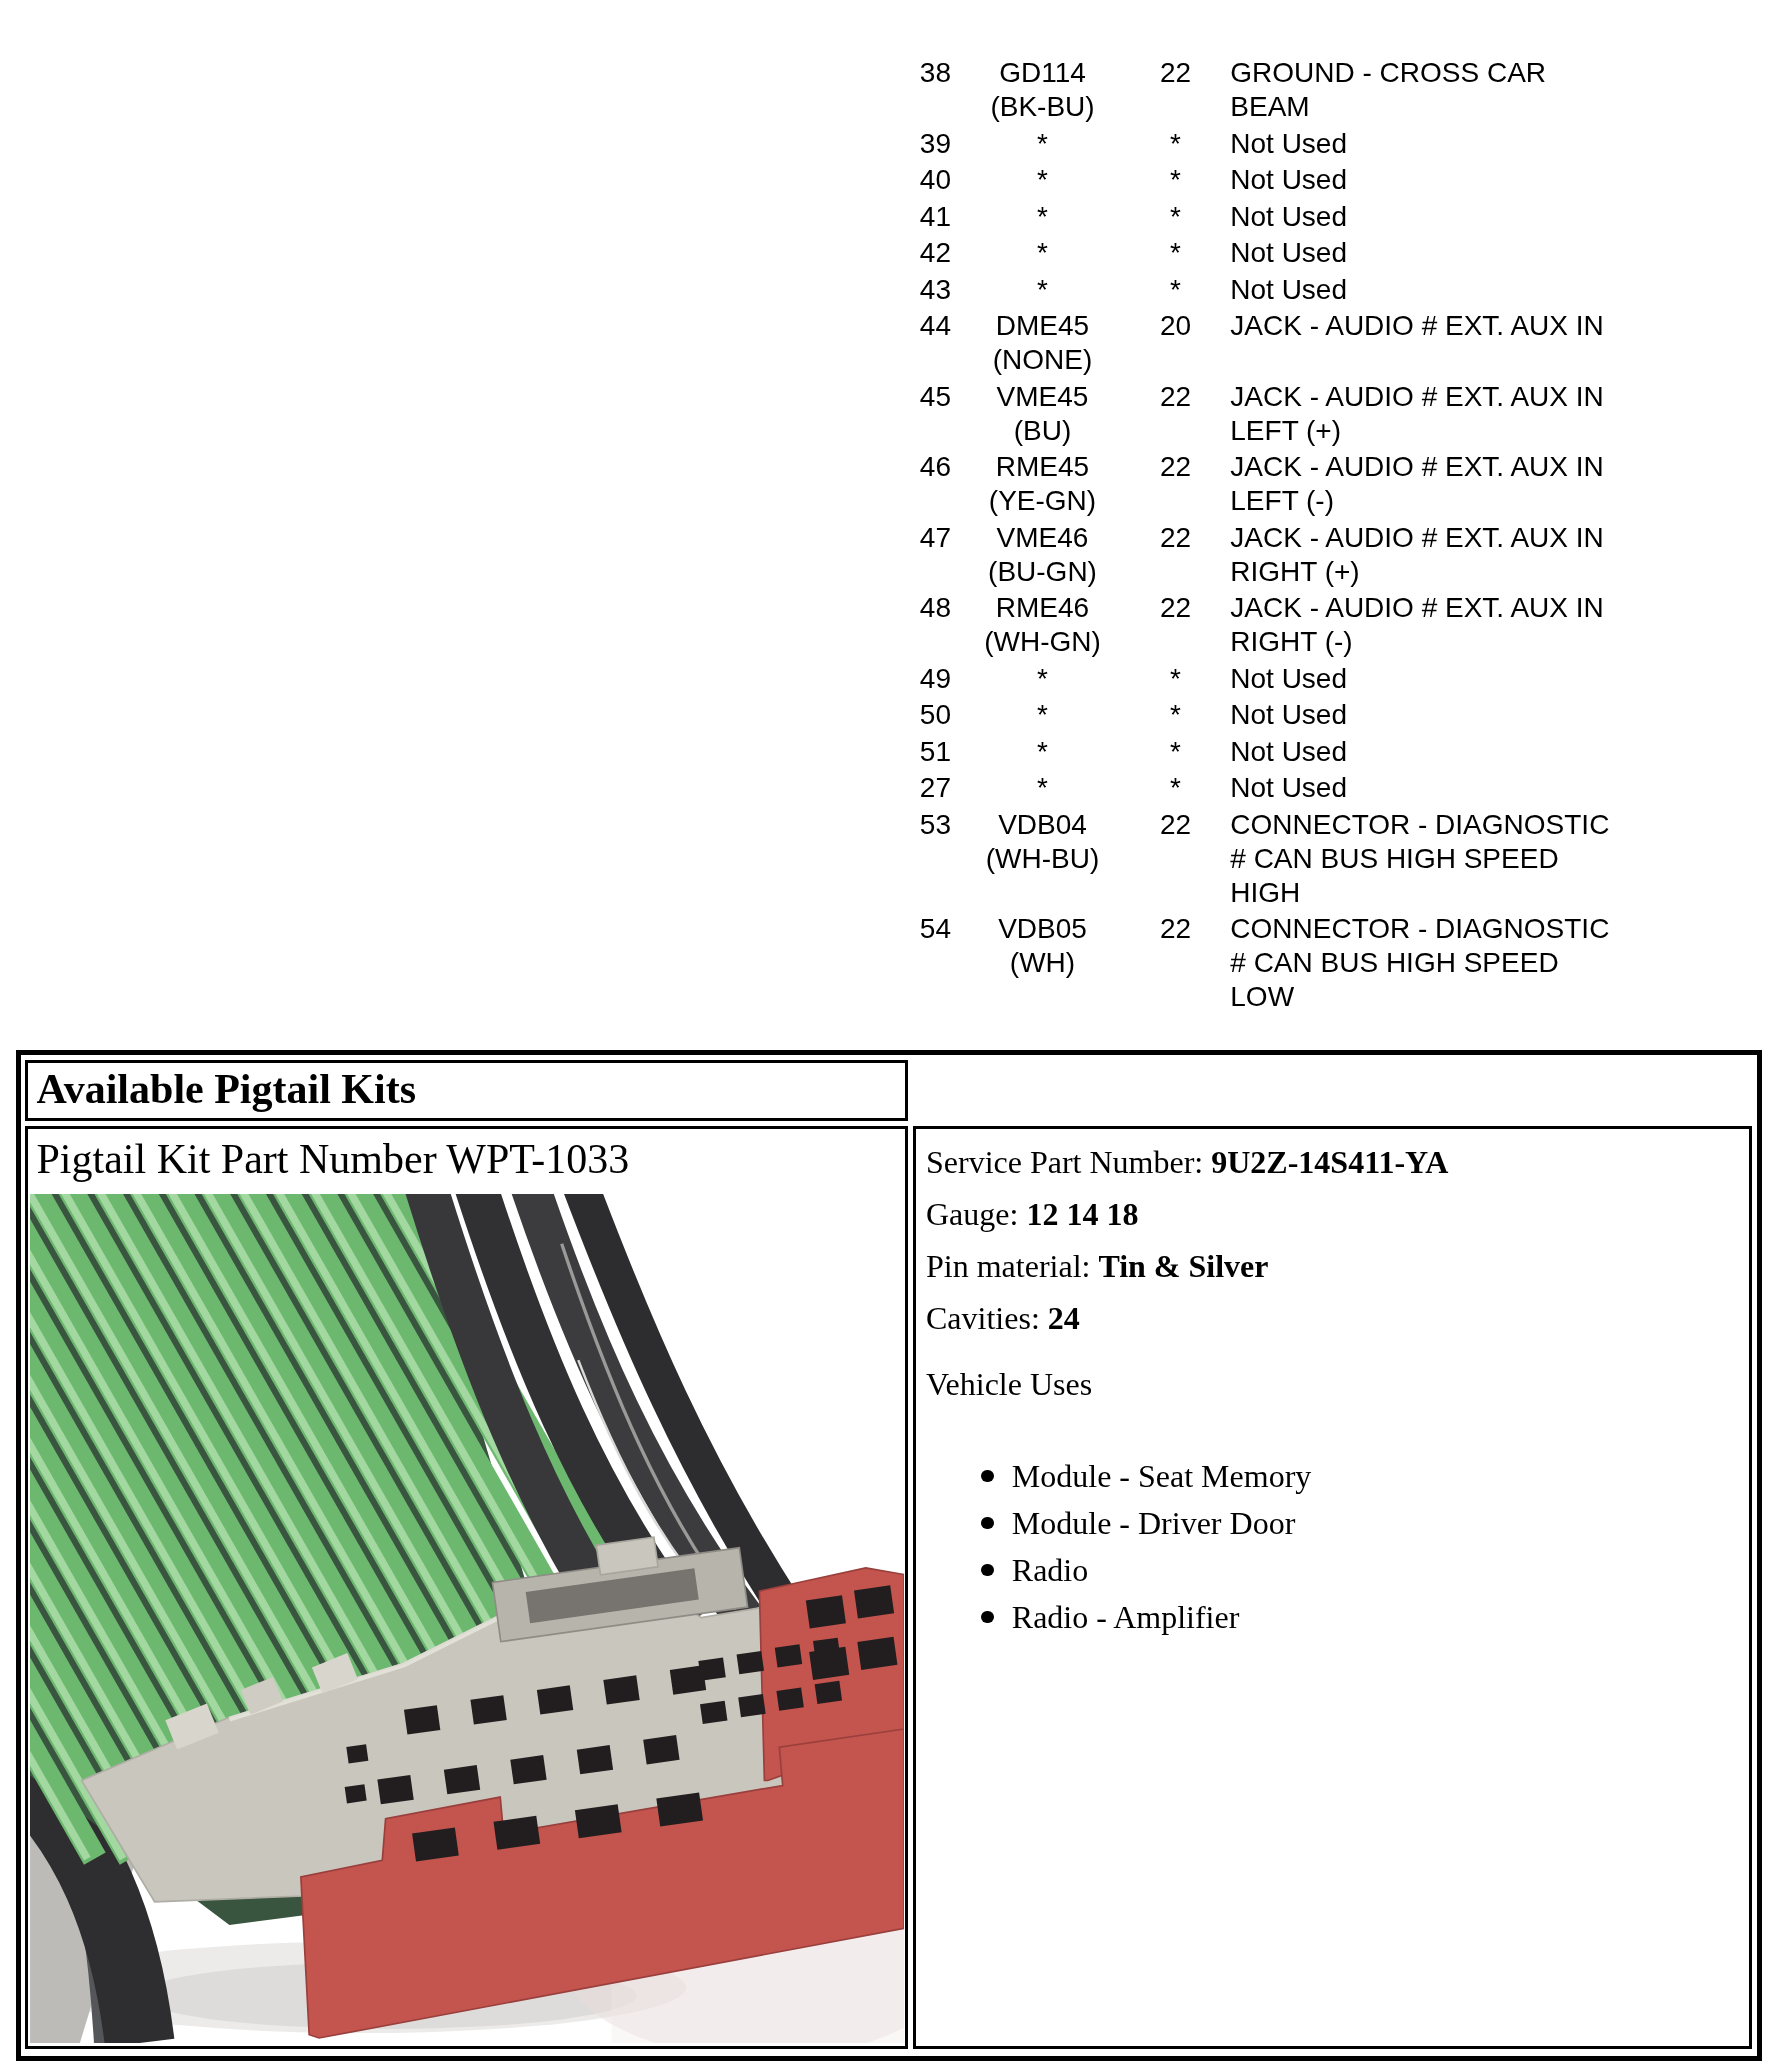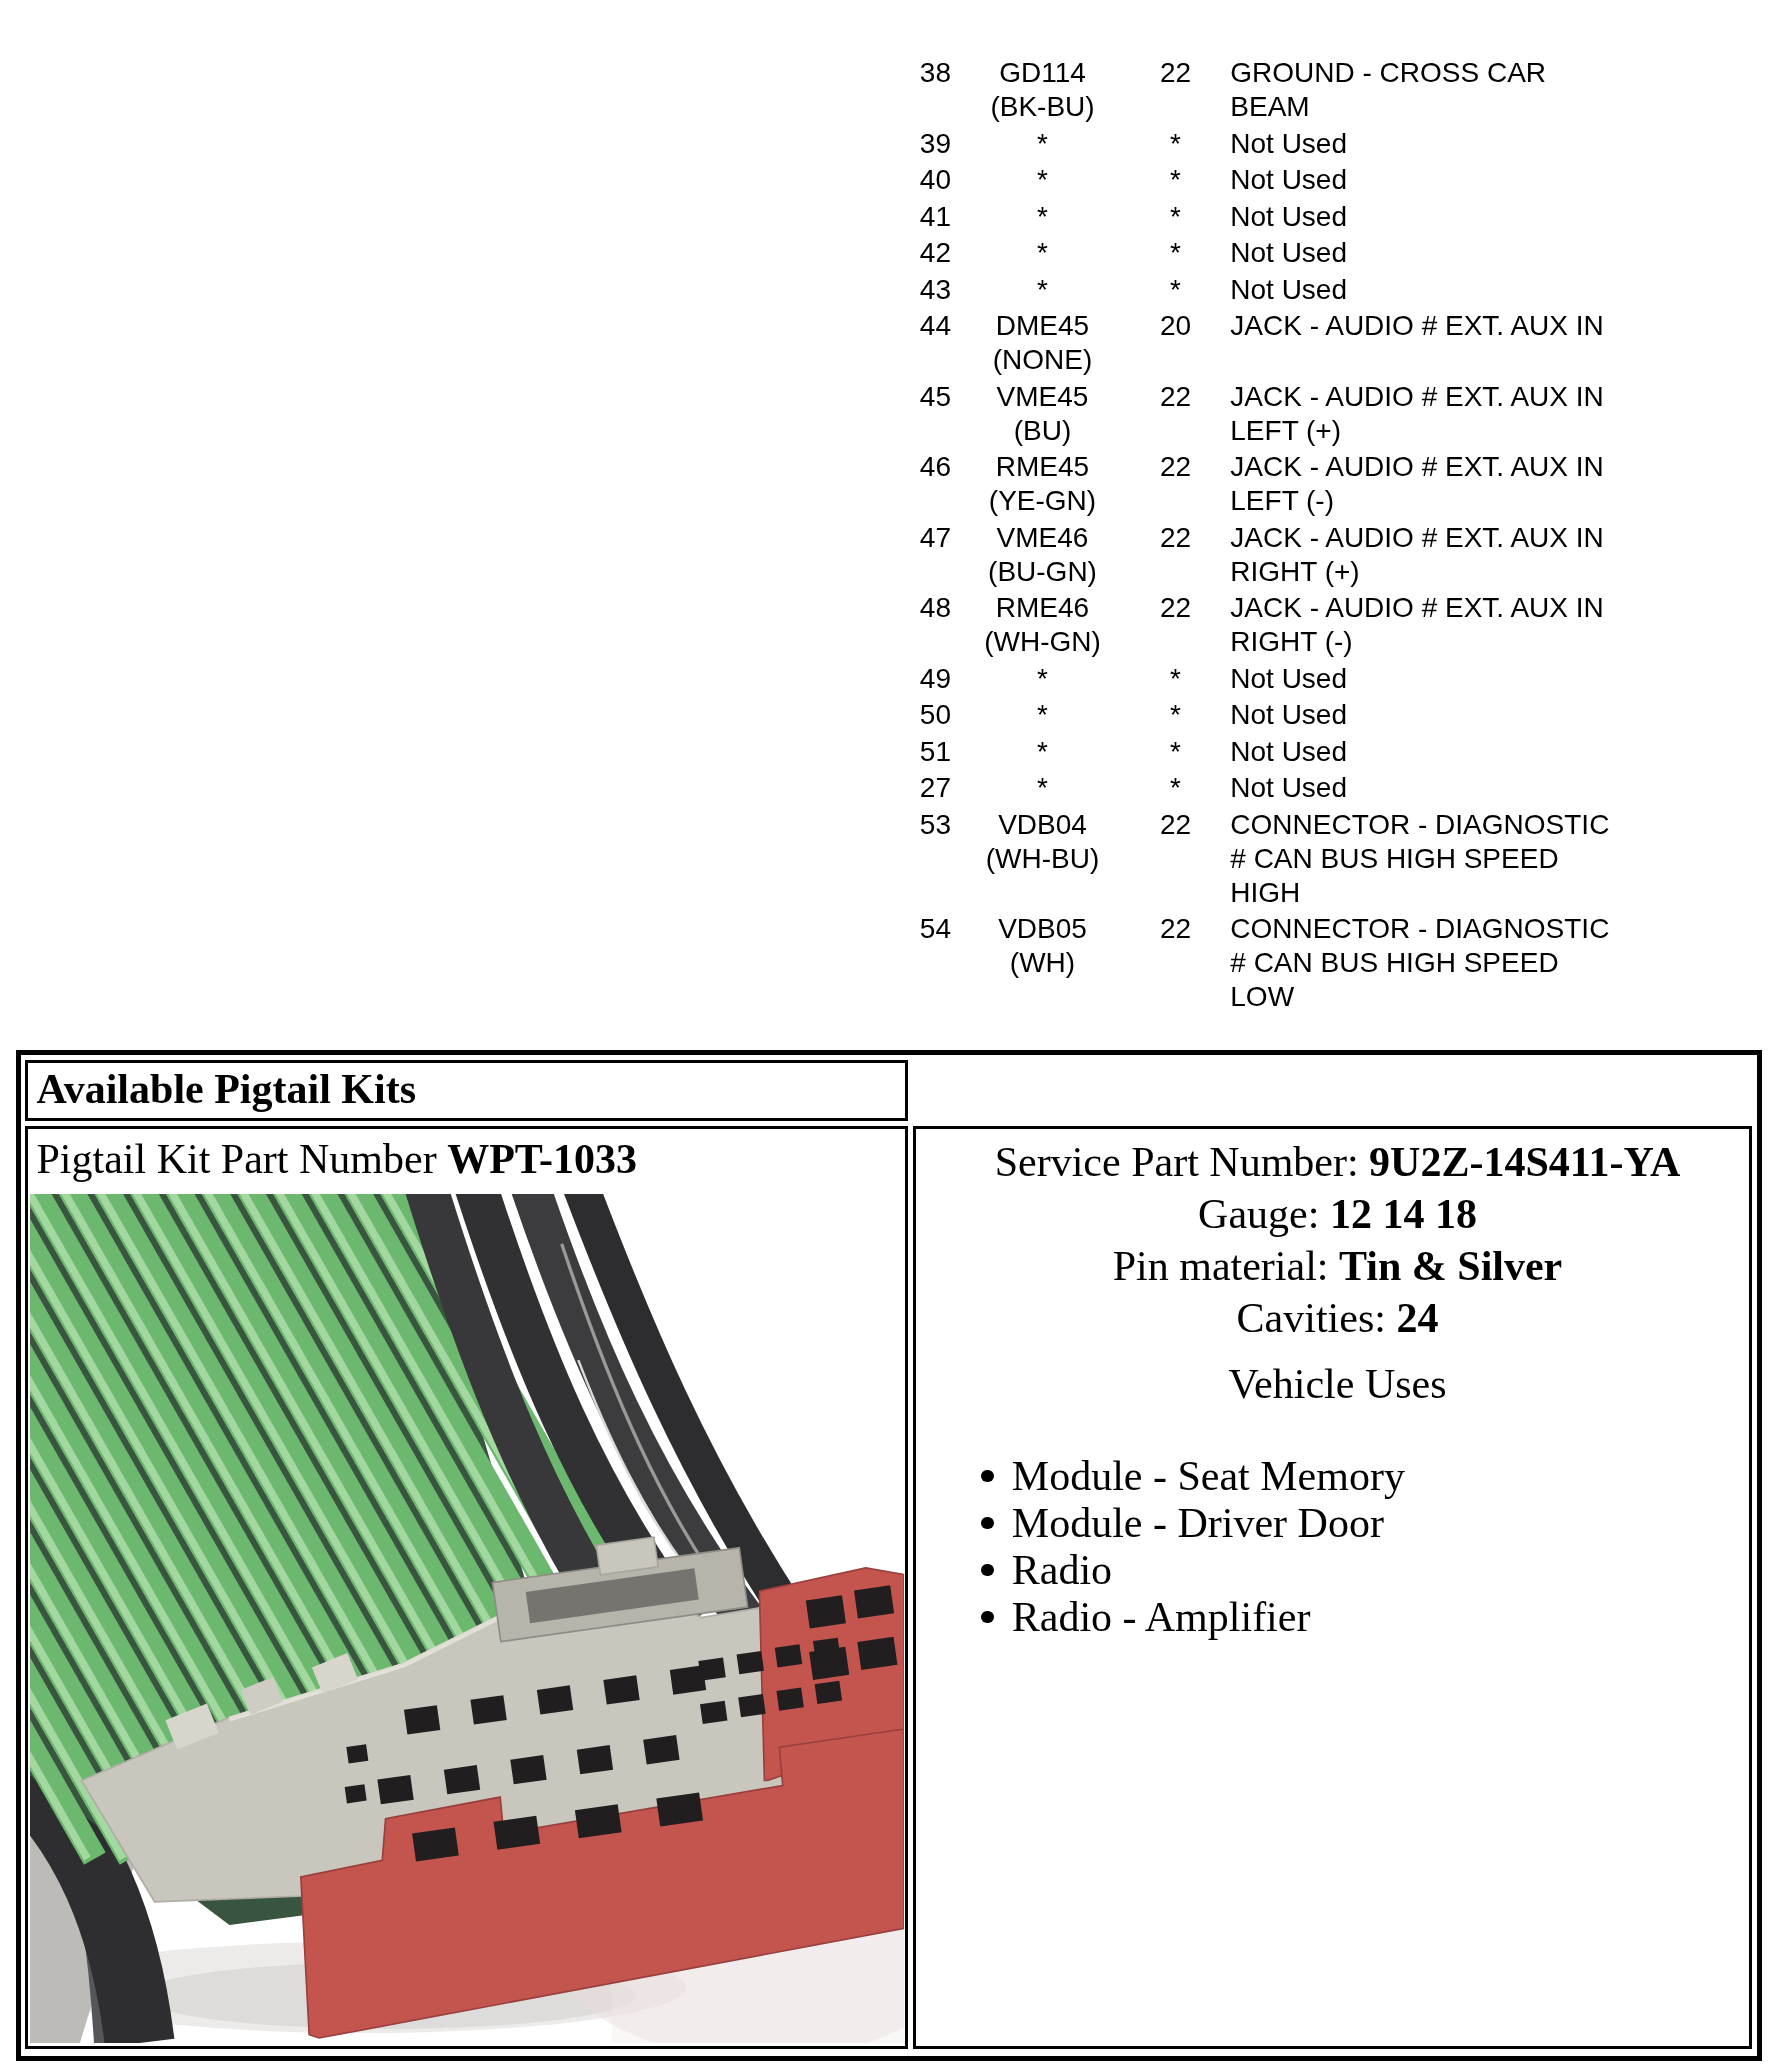--- a/index.html
+++ b/index.html
@@ -18,25 +18,25 @@
   
   .kits-table{position:absolute;left:16px;top:1050px;width:1746px;height:1011px;
               border:5.8px solid #000;box-sizing:border-box;
               font-family:"Liberation Serif",serif;background:#fff;}
   .kits-header{position:absolute;left:4.2px;top:5px;width:883px;height:61px;
                border:3.3px solid #000;box-sizing:border-box;padding-left:8.3px;
                font-size:42px;font-weight:bold;line-height:53px;white-space:nowrap;}
   .kit-left{position:absolute;left:4.2px;top:71px;width:883px;height:923px;
             border:3.3px solid #000;box-sizing:border-box;overflow:hidden;}
   .kit-title{padding:5px 0 0 8.3px;font-size:42px;line-height:50px;white-space:nowrap;}
-  .kit-title b{font-weight:bold;}
+  .kit-title b{font-weight:normal;}
   .kit-photo{position:absolute;left:1.7px;top:65px;}
   .kit-right{position:absolute;left:892px;top:71px;width:839px;height:923px;
              border:3.3px solid #000;box-sizing:border-box;padding:6.6px 0 0 10px;
-             font-size:42px;line-height:52px;text-align:center;}
+             font-size:32px;line-height:52px;}
   .detail-line{white-space:nowrap;}
   .detail-line b{font-weight:bold;}
   .uses-title{margin-top:14px;}
   .uses-list{margin:43px 0 0 55px;padding:0;list-style:none;}
   .uses-list li{display:flex;align-items:center;gap:18.3px;line-height:47px;white-space:nowrap;}
   .dot{width:12.5px;height:12.5px;border-radius:50%;background:#000;flex:none;}
 </style>
 </head>
 <body>
 

